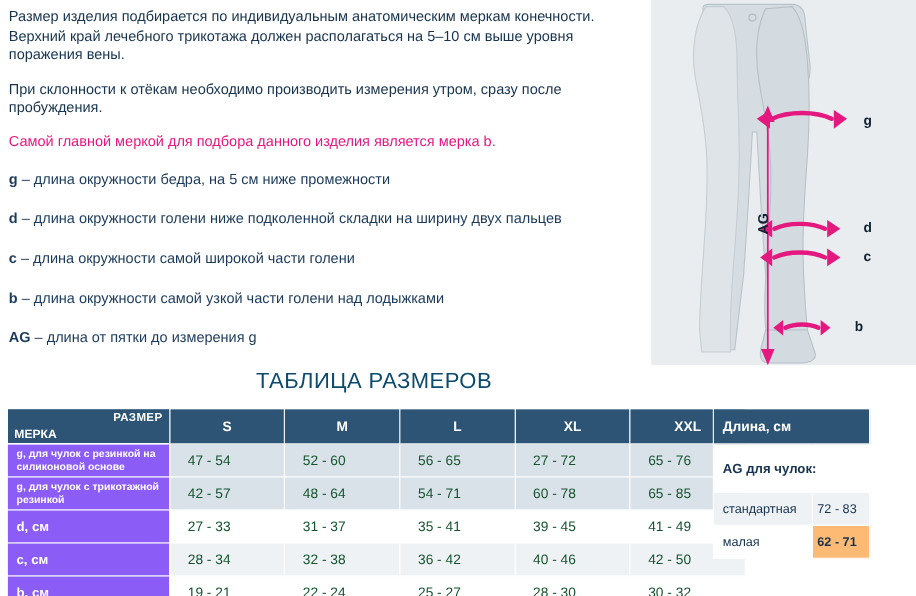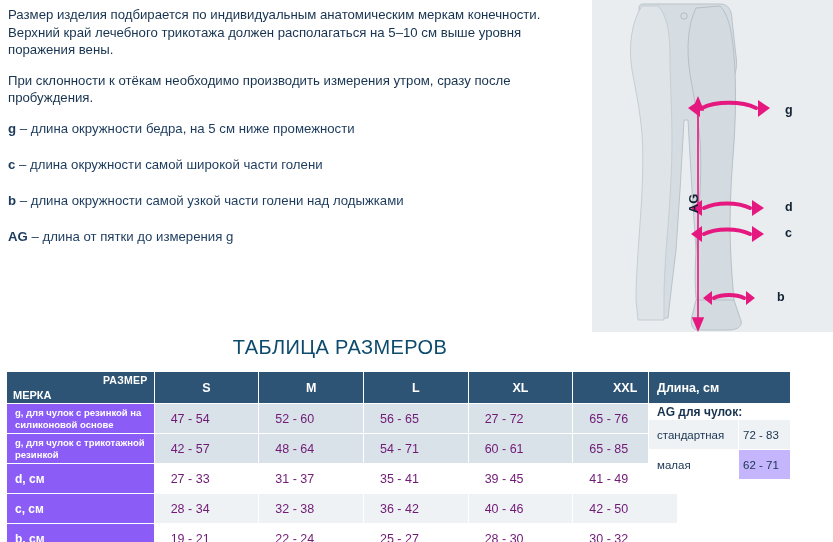--- a/index.html
+++ b/index.html
@@ -120,21 +120,21 @@
   .main-table .rowlbl.small {
     font-size: 9.5px;
     font-weight: bold;
     line-height: 11.5px;
     padding: 3px 8px;
   }
   .main-table .cell {
     padding: 0 0 0 16px;
     height: 30px;
     font-size: 12.5px;
-    color: #701a75;
+    color: #14532d;
     width: 105px;
   }
   .main-table tr.alt .cell { background: #d9e2e8; }
   .main-table tr.plain .cell { background: #ffffff; }
   .main-table tr.shade .cell { background: #eef2f5; }
 
   
   .side-table {
     position: absolute;
     left: 648px; top: 371px;
@@ -152,50 +152,52 @@
     font-weight: bold;
     text-align: left;
     padding: 0 0 0 8px;
     height: 32px;
     font-size: 12.5px;
   }
   .side-table .sub {
     background: #ffffff;
     font-weight: bold;
     padding: 0 0 0 8px;
-    height: 16px;
+    height: 44px;
     font-size: 12px;
   }
   .side-table .nm {
     background: #eef2f5;
     padding: 0 0 0 8px;
     height: 30px;
     font-size: 11.5px;
   }
   .side-table .vl {
     background: #eef2f5;
     padding: 0 0 0 4px;
     height: 30px;
     width: 52px;
     font-size: 11.5px;
   }
   .side-table .nm.w { background: #ffffff; }
-  .side-table .vl.w { background: #c4b5fd; }
+  .side-table .vl.w { background: #fdba74; font-weight: bold; }
 </style>
 </head>
 <body>
 
 <div id="root">
 
   <div class="text-col">
     <p class="para dark">Размер изделия подбирается по индивидуальным анатомическим меркам конечности. Верхний край лечебного трикотажа должен располагаться на 5–10 см выше уровня поражения вены.</p>
     <p class="para dark">При склонности к отёкам необходимо производить измерения утром, сразу после пробуждения.</p>
+    <p class="para pink">Самой главной меркой для подбора данного изделия является мерка b.</p>
 
     <div class="deflist">
       <p class="defrow"><b>g</b><span> – длина окружности бедра, на 5 см ниже промежности</span></p>
+      <p class="defrow"><b>d</b><span> – длина окружности голени ниже подколенной складки на ширину двух пальцев</span></p>
       <p class="defrow"><b>c</b><span> – длина окружности самой широкой части голени</span></p>
       <p class="defrow"><b>b</b><span> – длина окружности самой узкой части голени над лодыжками</span></p>
       <p class="defrow"><b>AG</b><span> – длина от пятки до измерения g</span></p>
     </div>
   </div>
 
   <div class="illus">
     <svg width="241" height="332" viewBox="0 0 241 332">
 
       <g fill="#d6dde2" stroke="#b9c3ca" stroke-width="1">
@@ -297,21 +299,21 @@
         <td class="cell">56 - 65</td>
         <td class="cell">27 - 72</td>
         <td class="cell">65 - 76</td>
       </tr>
 
       <tr class="alt">
         <td class="rowlbl small">g, для чулок с трикотажной резинкой</td>
         <td class="cell">42 - 57</td>
         <td class="cell">48 - 64</td>
         <td class="cell">54 - 71</td>
-        <td class="cell">60 - 61</td>
+        <td class="cell">60 - 78</td>
         <td class="cell">65 - 85</td>
       </tr>
 
       <tr class="plain">
         <td class="rowlbl">d, см</td>
         <td class="cell">27 - 33</td>
         <td class="cell">31 - 37</td>
         <td class="cell">35 - 41</td>
         <td class="cell">39 - 45</td>
         <td class="cell">41 - 49</td>

